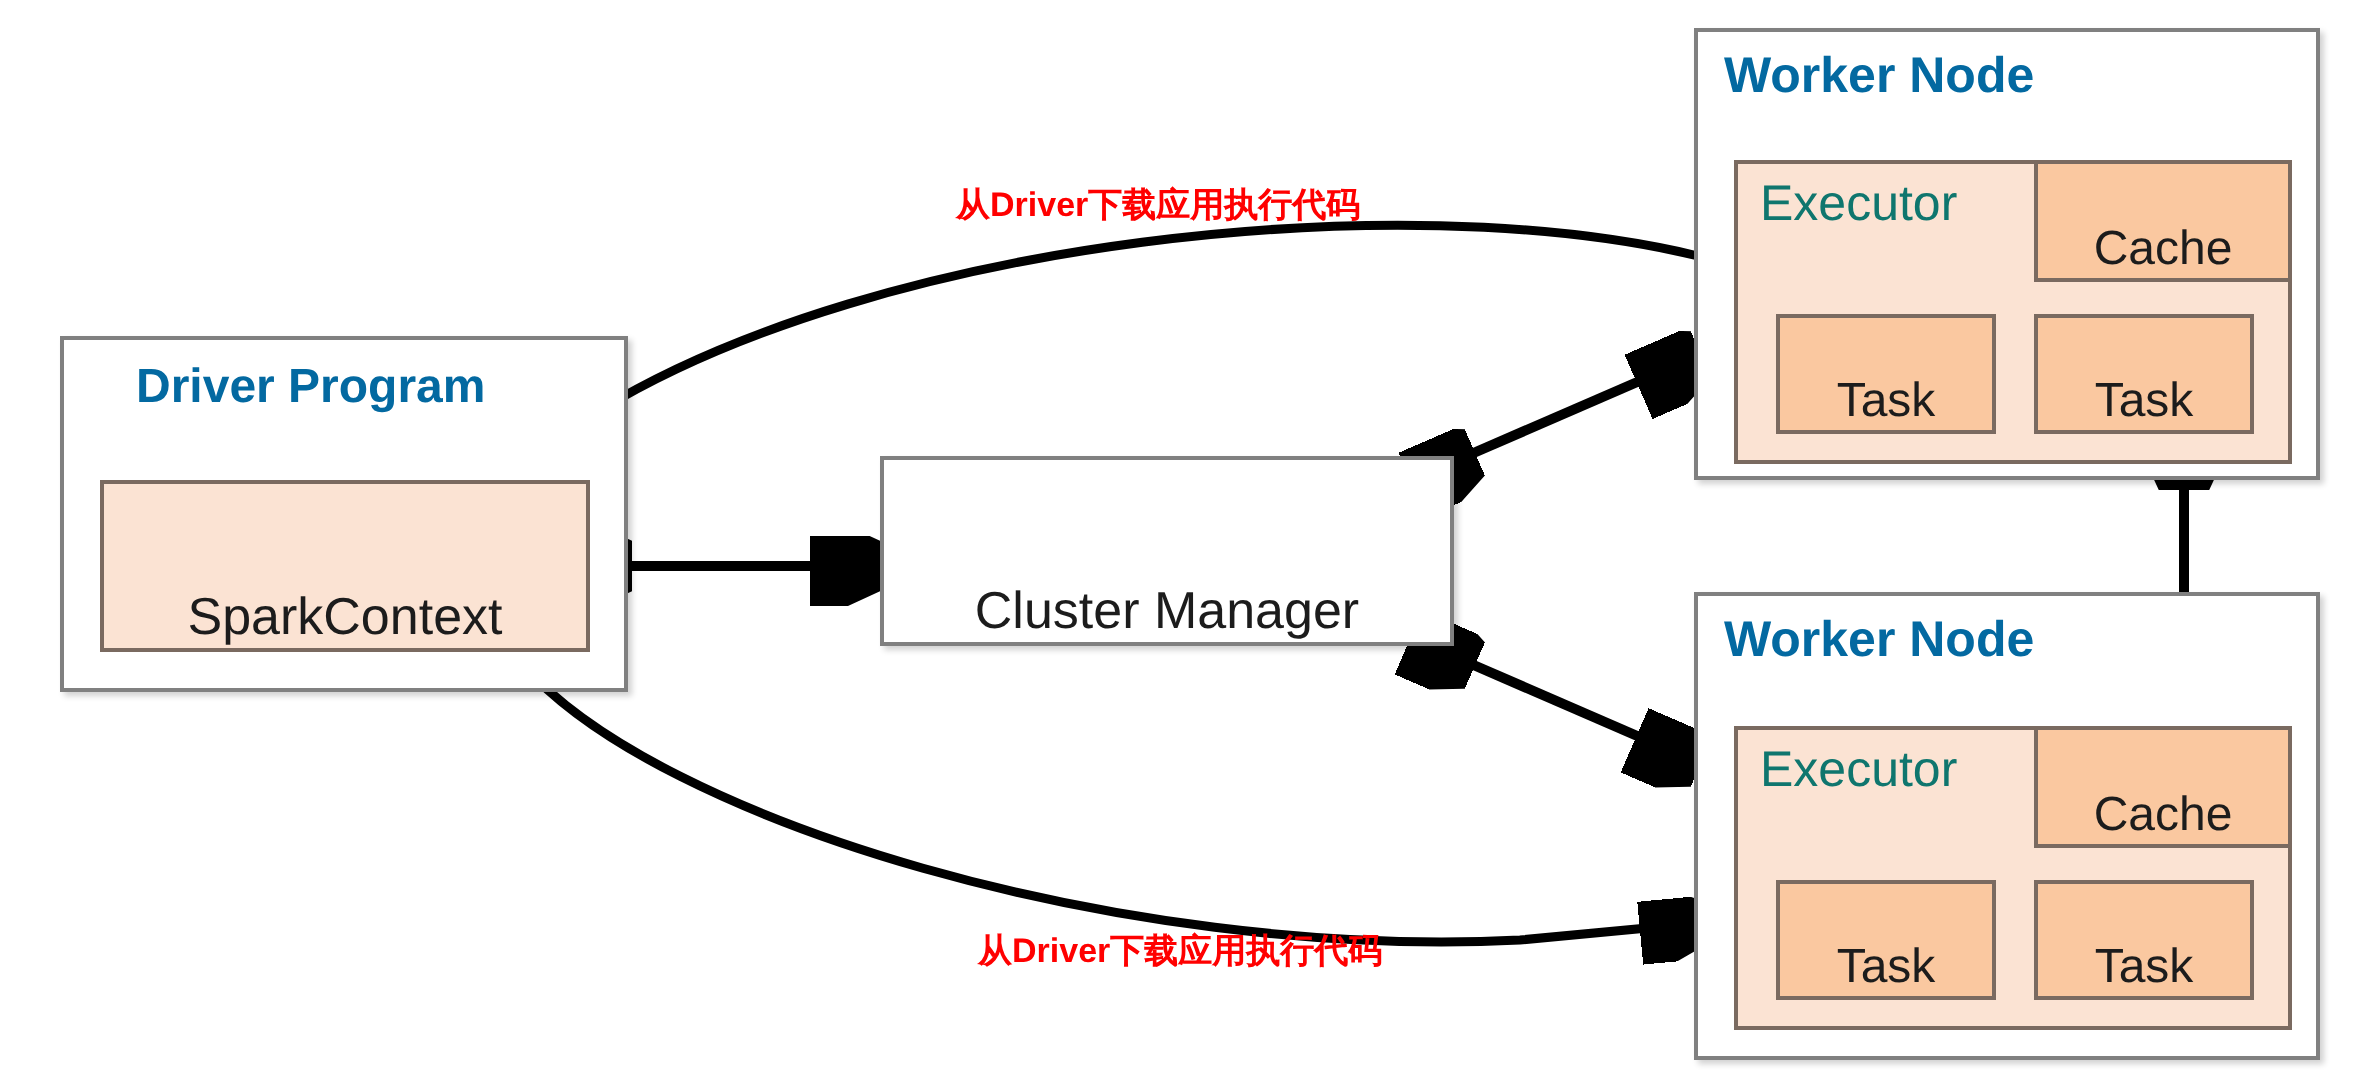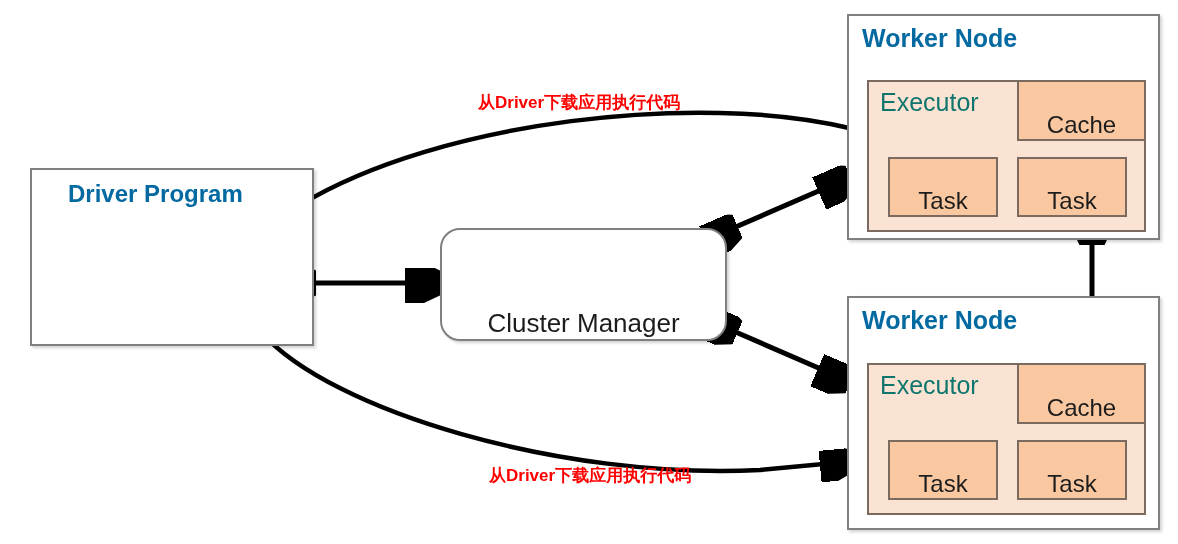--- a/index.html
+++ b/index.html
@@ -114,22 +114,25 @@
     </g>
 
     <g>
       <path class="thin" d="M 262,333 C 330,410 560,480 760,470 L 845,462" marker-end="url(#ah)"></path>
     </g>
   </svg>
 
   <div class="box outer-box" style="left:30px; top:168px; width:284px; height:178px;">
   </div>
   <div class="node-title" style="left:68px; top:180px; font-size:24px;">Driver Program</div>
+  <div class="box fill-light" style="left:50px; top:240px; width:245px; height:86px;">
+    <span class="label-center" style="font-size:26px;">SparkContext</span>
+  </div>
 
-  <div class="box outer-box" style="left:440px; top:228px; width:287px; height:113px;border-radius:20px;">
+  <div class="box outer-box" style="left:440px; top:228px; width:287px; height:95px;">
     <span class="label-center" style="font-size:26px;">Cluster Manager</span>
   </div>
 
   <div class="box outer-box" style="left:847px; top:14px; width:313px; height:226px;">
   </div>
   <div class="node-title" style="left:862px; top:24px; font-size:25px;">Worker Node</div>
 
   <div class="box fill-light" style="left:867px; top:80px; width:279px; height:152px;">
   </div>
   <div class="label-tl" style="left:880px; top:88px; font-size:25px;">Executor</div>

